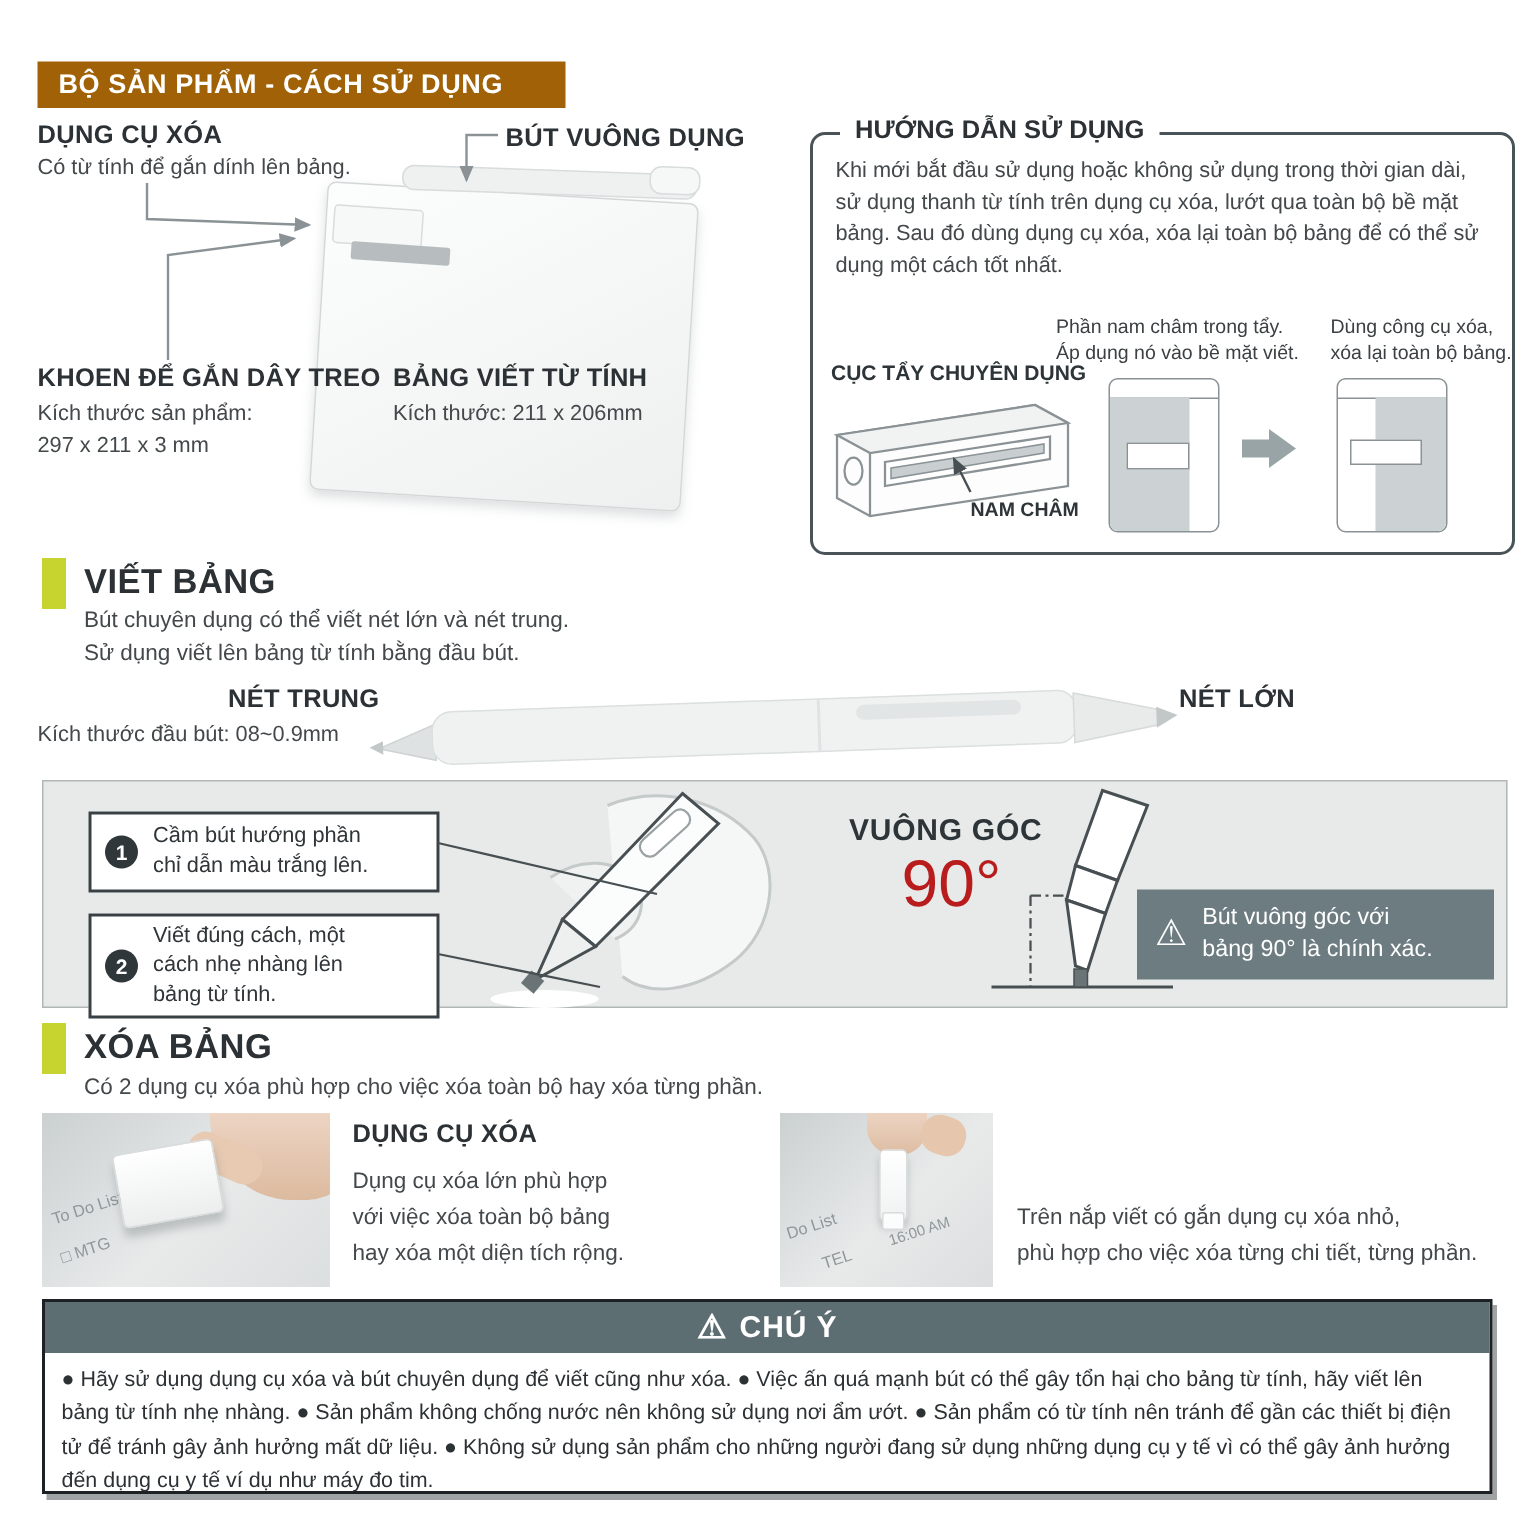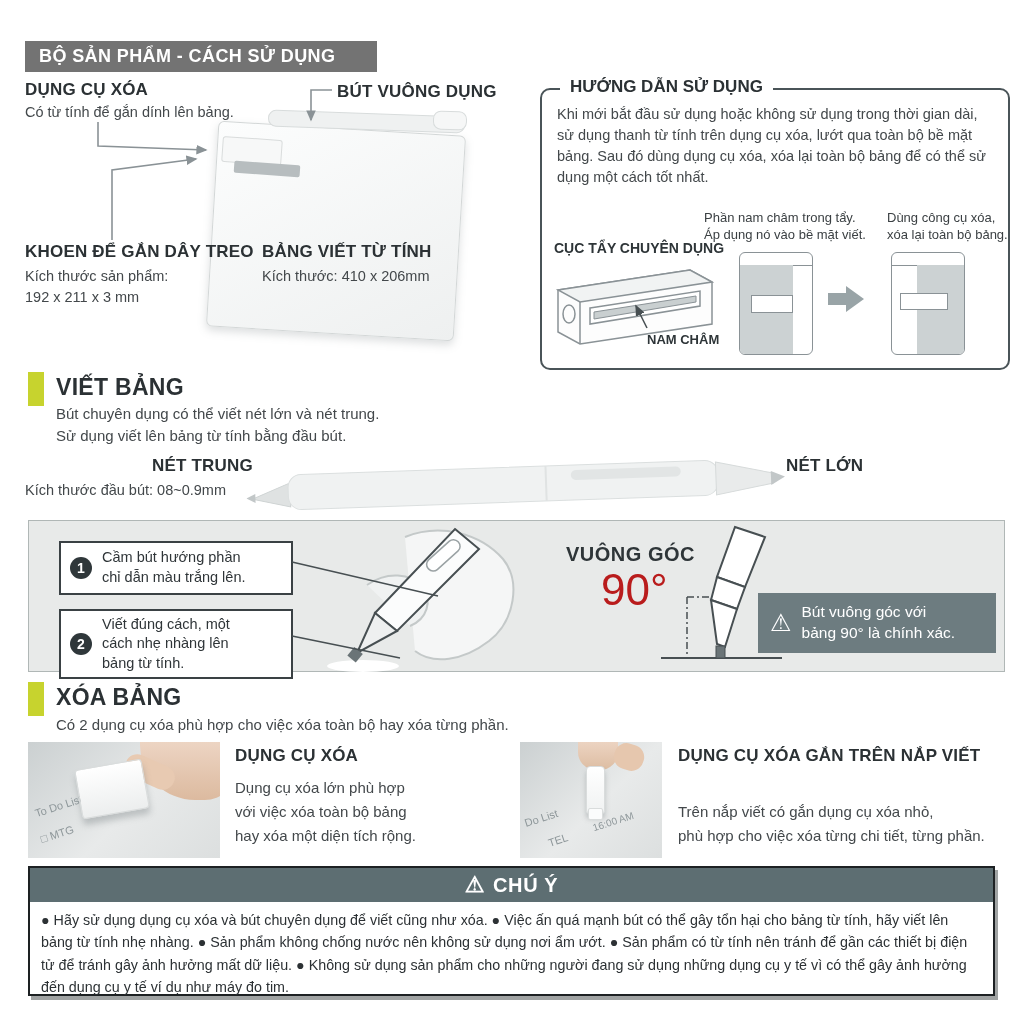--- a/index.html
+++ b/index.html
@@ -1,21 +1,21 @@
 <!DOCTYPE html>
 <html><head>
 <meta charset="utf-8">
 <style>
   html,body{margin:0;padding:0;background:#fff;}
   #page{position:relative;width:1024px;height:1024px;background:#ffffff;overflow:hidden;
         font-family:"Liberation Sans", sans-serif;color:#2e3538;}
   .abs{position:absolute;}
   .pre{white-space:pre-line;}
   .b{font-weight:bold;}
-  .titlebar{background:#737373;color:#fff;font-size:18px;font-weight:bold;height:31px;line-height:31px;
+  .titlebar{background:#a16207;color:#fff;font-size:18px;font-weight:bold;height:31px;line-height:31px;
             padding:0 14px;letter-spacing:.4px;box-sizing:border-box;}
   .lbl{font-size:17px;font-weight:bold;color:#2b3134;letter-spacing:.2px;}
   .txt{font-size:14.5px;color:#43484b;line-height:1.45;}
   .h1{font-size:23px;font-weight:bold;color:#2b3134;letter-spacing:.3px;}
   .accent{width:16px;height:34px;background:#c7d32e;}
   .gbox{border:2px solid #4a5458;border-radius:10px;background:#fff;}
   .gtitle{background:#fff;padding:0 10px;font-size:17px;font-weight:bold;color:#2b3134;}
   .panel{background:#e8eae9;border:1px solid #b0b7b6;box-sizing:border-box;}
   .stepbox{background:#fff;border:2px solid #3a4144;display:flex;align-items:center;gap:10px;
            padding:5px 9px;box-sizing:border-box;}
@@ -56,25 +56,25 @@
                 border-radius:8px;transform:rotate(2deg);"></div>
     <div class="abs" style="left:238px;top:6px;width:32px;height:17px;background:#f6f7f7;border:1px solid #d8dcdc;
                 border-radius:8px;transform:rotate(2deg);"></div>
     <div class="abs" style="left:27px;top:33px;width:58px;height:24px;background:#f7f8f8;border:1px solid #d9dcdc;
                 border-radius:3px;transform:rotate(4deg);"></div>
     <div class="abs" style="left:39px;top:58px;width:66px;height:12px;background:#b7bdbf;border-radius:2px;
                 transform:rotate(4deg);"></div>
   </div>
 
   <div class="abs lbl" style="left:262px;top:242px;">BẢNG VIẾT TỪ TÍNH</div>
-  <div class="abs txt" style="left:262px;top:266px;">Kích thước: 410 x 206mm</div>
+  <div class="abs txt" style="left:262px;top:266px;">Kích thước: 211 x 206mm</div>
 
   <div class="abs lbl" style="left:25px;top:242px;">KHOEN ĐỂ GẮN DÂY TREO</div>
   <div class="abs txt pre" style="left:25px;top:266px;">Kích thước sản phẩm:
-192 x 211 x 3 mm</div>
+297 x 211 x 3 mm</div>
 
   <div class="abs gbox" style="left:540px;top:88px;width:466px;height:278px;">
     <div class="abs gtitle" style="left:18px;top:-13px;">HƯỚNG DẪN SỬ DỤNG</div>
     <div class="abs txt" style="left:15px;top:14px;width:438px;">Khi mới bắt đầu sử dụng hoặc không sử dụng trong thời gian dài, sử dụng thanh từ tính trên dụng cụ xóa, lướt qua toàn bộ bề mặt bảng. Sau đó dùng dụng cụ xóa, xóa lại toàn bộ bảng để có thể sử dụng một cách tốt nhất.</div>
 
     <div class="abs b" style="left:12px;top:150px;font-size:14px;">CỤC TẨY CHUYÊN DỤNG</div>
 
     <svg class="abs" style="left:8px;top:160px;" width="170" height="100" viewBox="0 0 170 100">
       <polygon points="8,40 140,20 162,32 162,74 30,94 8,82" fill="#fdfdfd" stroke="#8a9296" stroke-width="1.5"></polygon>
       <polygon points="8,40 140,20 162,32 30,52" fill="#f1f3f3" stroke="#8a9296" stroke-width="1.5"></polygon>
@@ -196,21 +196,20 @@
     <div class="abs" style="left:58px;top:-6px;width:40px;height:34px;background:linear-gradient(#efd8c8,#ddbda2);
                 border-radius:0 0 18px 18px;"></div>
     <div class="abs" style="left:94px;top:2px;width:30px;height:26px;background:#e6c7ae;border-radius:12px;
                 transform:rotate(18deg);"></div>
     <div class="abs" style="left:66px;top:24px;width:17px;height:46px;background:linear-gradient(#ffffff,#f0f2f2);
                 border:1px solid #d9dcdc;border-radius:4px;box-shadow:0 5px 5px rgba(110,118,120,.35);"></div>
     <div class="abs" style="left:68px;top:66px;width:13px;height:10px;background:#fbfcfc;border:1px solid #d9dcdc;
                 border-radius:2px;"></div>
   </div>
 
-  <div class="abs lbl" style="left:678px;top:746px;">DỤNG CỤ XÓA GẮN TRÊN NẮP VIẾT</div>
   <div class="abs txt pre" style="left:678px;top:776px;font-size:15px;line-height:1.6;margin-top:24px;">Trên nắp viết có gắn dụng cụ xóa nhỏ,
 phù hợp cho việc xóa từng chi tiết, từng phần.</div>
 
   <div class="abs notice" style="left:28px;top:866px;width:967px;height:130px;">
     <div class="nhead">
       <span style="font-size:22px;line-height:1;">⚠</span>
       <span>CHÚ Ý</span>
     </div>
     <div class="nbody">●  Hãy sử dụng dụng cụ xóa và bút chuyên dụng để viết cũng như xóa.  ●  Việc ấn quá mạnh bút có thể gây tổn hại cho bảng từ tính, hãy viết lên bảng từ tính nhẹ nhàng. ●  Sản phẩm không chống nước nên không sử dụng nơi ẩm ướt.  ●  Sản phẩm có từ tính nên tránh để gần các thiết bị điện tử để tránh gây ảnh hưởng mất dữ liệu.  ●  Không sử dụng sản phẩm cho những người đang sử dụng những dụng cụ y tế vì có thể gây ảnh hưởng đến dụng cụ y tế ví dụ như máy đo tim.</div>
   </div>

